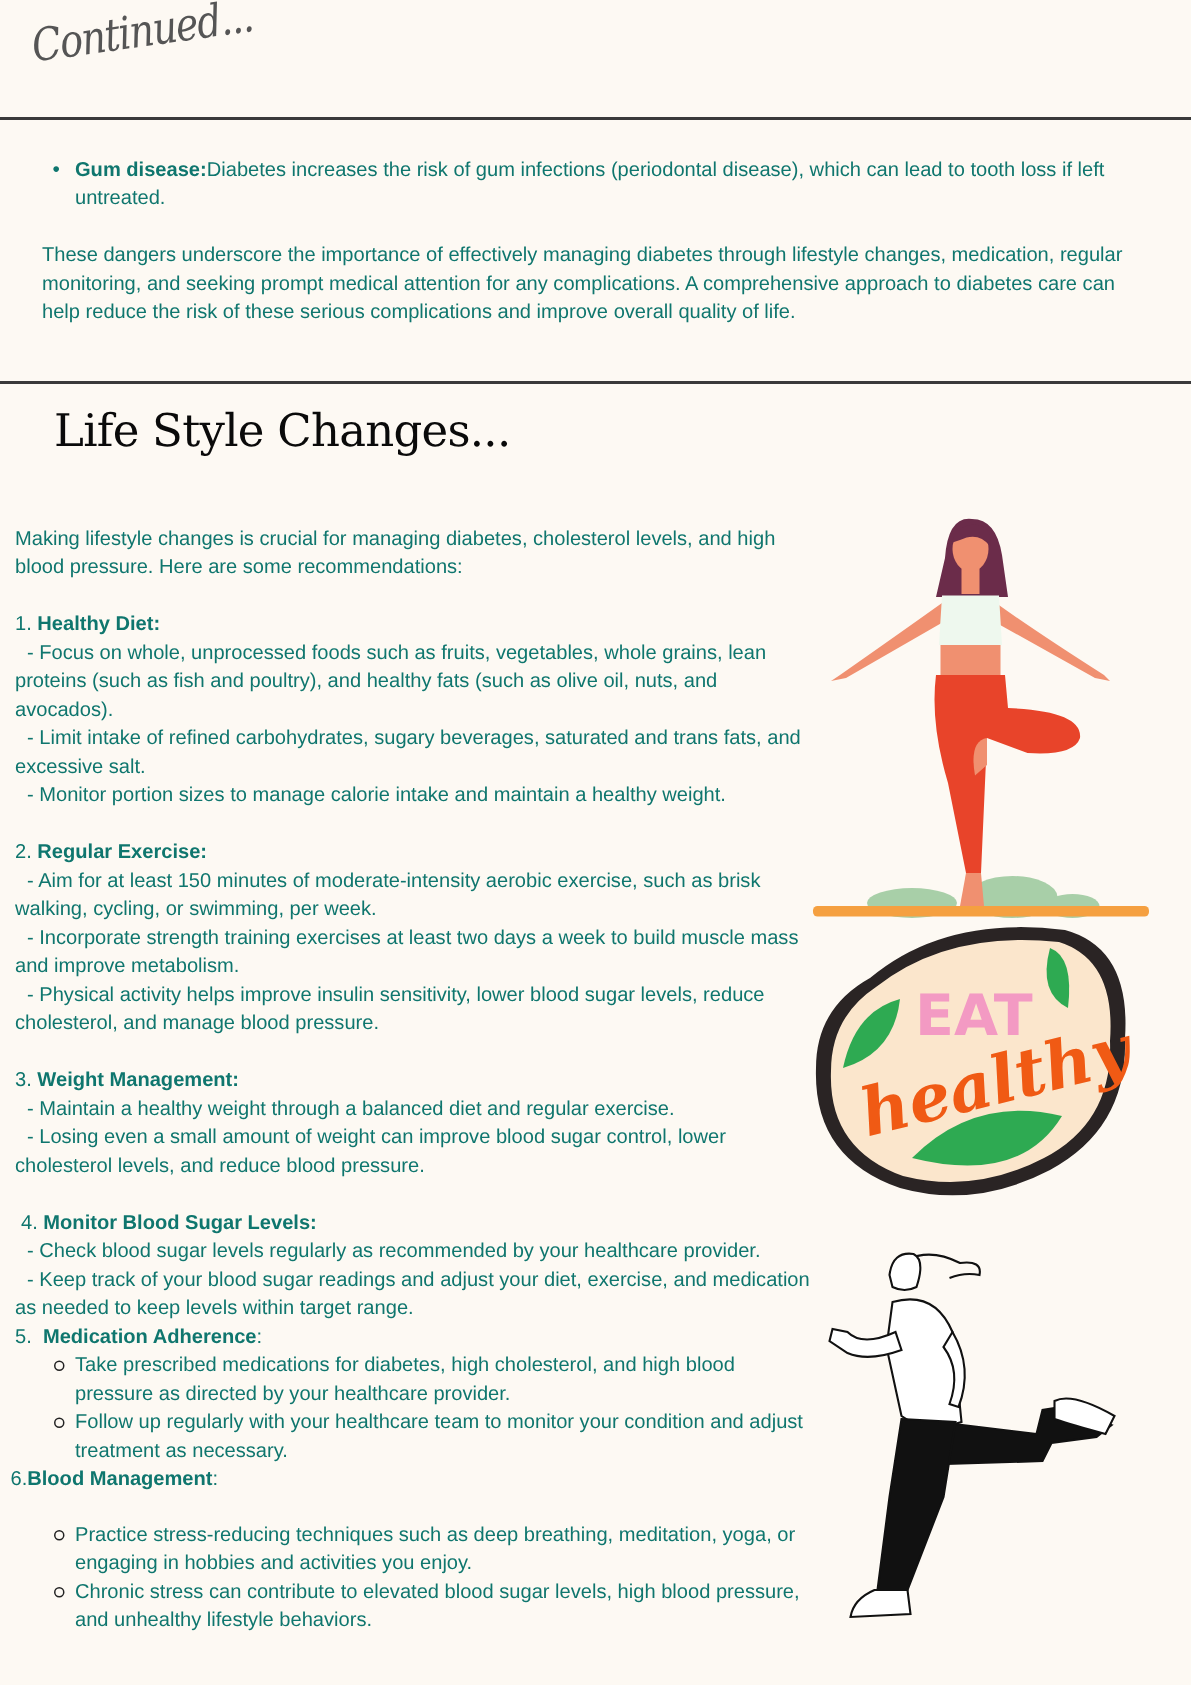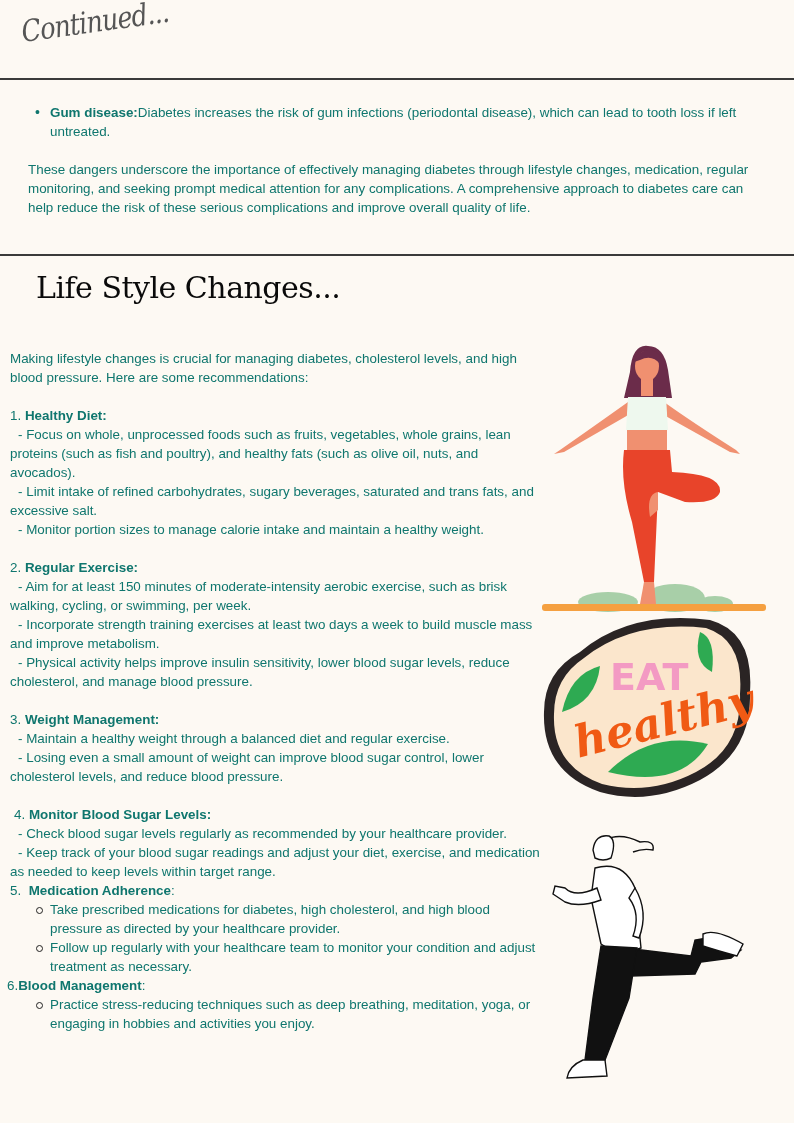--- a/index.html
+++ b/index.html
@@ -87,22 +87,23 @@
   <div>
     <p><span>5.</span>&nbsp; <b>Medication Adherence</b><span>:</span></p>
     <ul class="circle-list">
       <li>Take prescribed medications for diabetes, high cholesterol, and high blood pressure as directed by your healthcare provider.</li>
       <li>Follow up regularly with your healthcare team to monitor your condition and adjust treatment as necessary.</li>
     </ul>
   </div>
 
   <div style="margin-left:-3px;">
     <p><span>6.</span><b>Blood Management</b><span>:</span></p>
-    <ul class="circle-list" style="padding-left:43px;">
+    <ul class="circle-list" style="padding-left:43px;margin-top:18px;">
       <li>Practice stress-reducing techniques such as deep breathing, meditation, yoga, or engaging in hobbies and activities you enjoy.</li>
+      <li>Chronic stress can contribute to elevated blood sugar levels, high blood pressure, and unhealthy lifestyle behaviors.</li>
     </ul>
   </div>
 </div>
 
 <div class="abs" style="left:540px; top:342px; width:230px; height:272px;">
   <svg width="230" height="272" viewBox="0 0 230 272">
 
     <ellipse cx="68" cy="260" rx="30" ry="10" fill="#a8cfa8"></ellipse>
     <ellipse cx="135" cy="256" rx="30" ry="14" fill="#a8cfa8"></ellipse>
     <ellipse cx="175" cy="262" rx="18" ry="8" fill="#a8cfa8"></ellipse>

